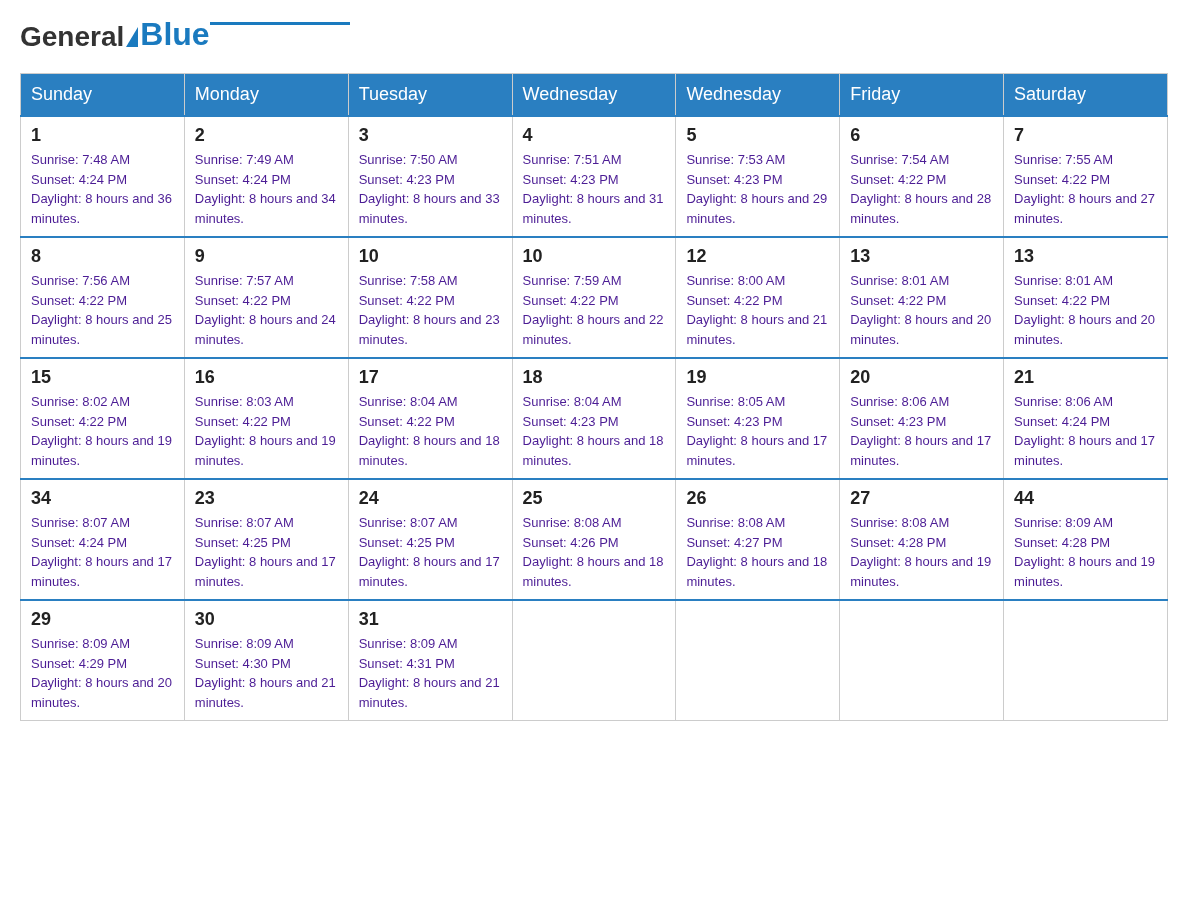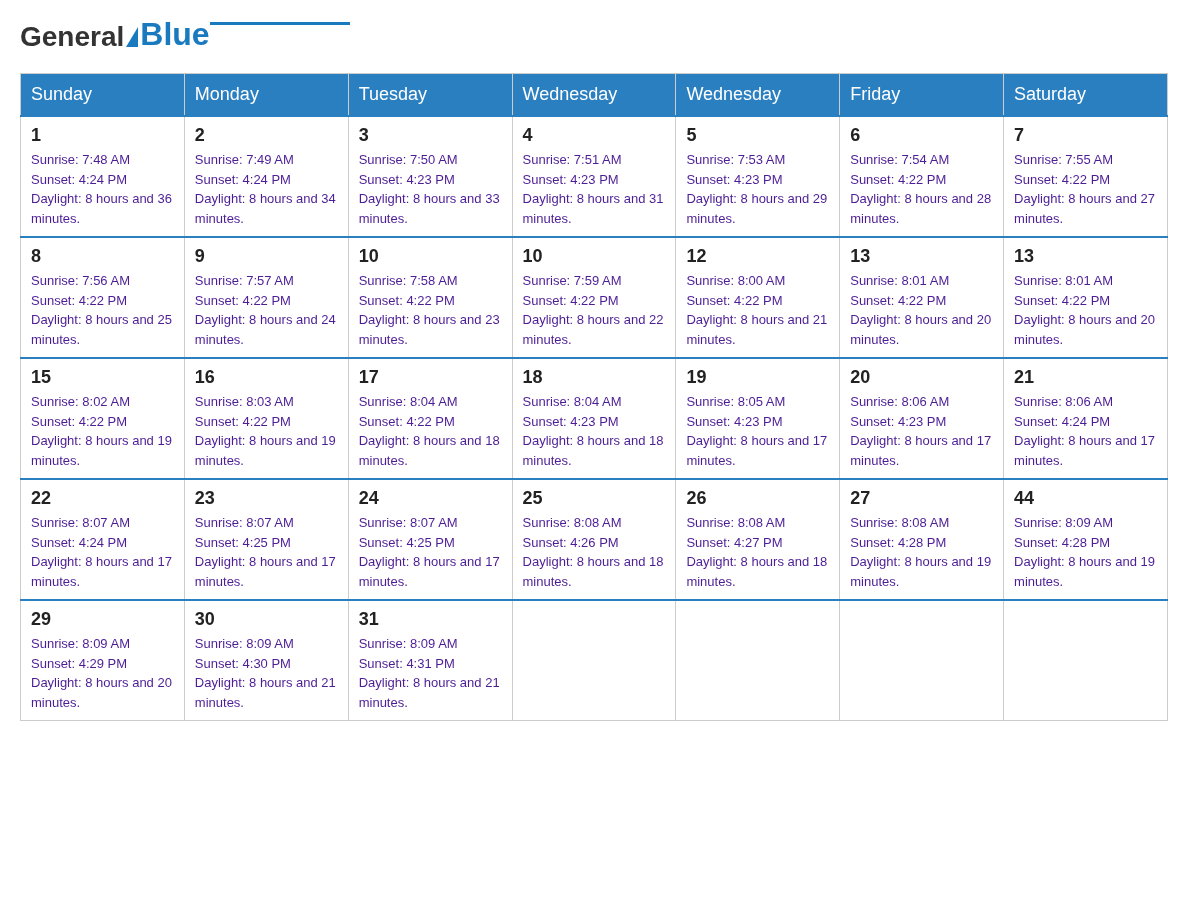--- a/index.html
+++ b/index.html
@@ -221,21 +221,21 @@
           <span class="day-number">20</span>
           <div class="day-info">Sunrise: 8:06 AM<br>Sunset: 4:23 PM<br>Daylight: 8 hours and 17 minutes.</div>
         </td>
         <td>
           <span class="day-number">21</span>
           <div class="day-info">Sunrise: 8:06 AM<br>Sunset: 4:24 PM<br>Daylight: 8 hours and 17 minutes.</div>
         </td>
       </tr>
       <tr class="week-row">
         <td>
-          <span class="day-number">22</span>
+          <span class="day-number">34</span>
           <div class="day-info">Sunrise: 8:07 AM<br>Sunset: 4:24 PM<br>Daylight: 8 hours and 17 minutes.</div>
         </td>
         <td>
           <span class="day-number">23</span>
           <div class="day-info">Sunrise: 8:07 AM<br>Sunset: 4:25 PM<br>Daylight: 8 hours and 17 minutes.</div>
         </td>
         <td>
           <span class="day-number">24</span>
           <div class="day-info">Sunrise: 8:07 AM<br>Sunset: 4:25 PM<br>Daylight: 8 hours and 17 minutes.</div>
         </td>

